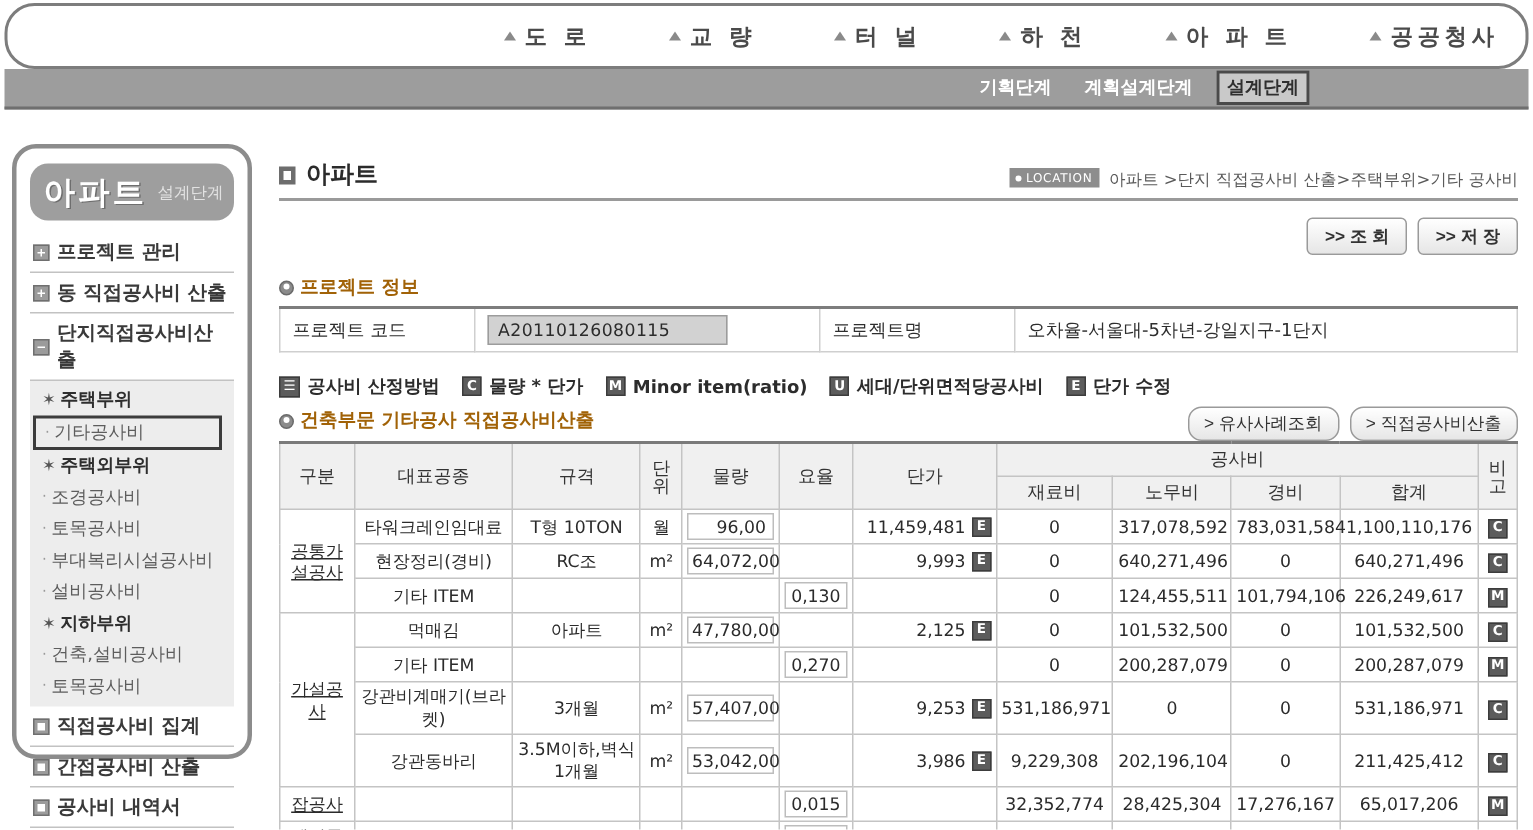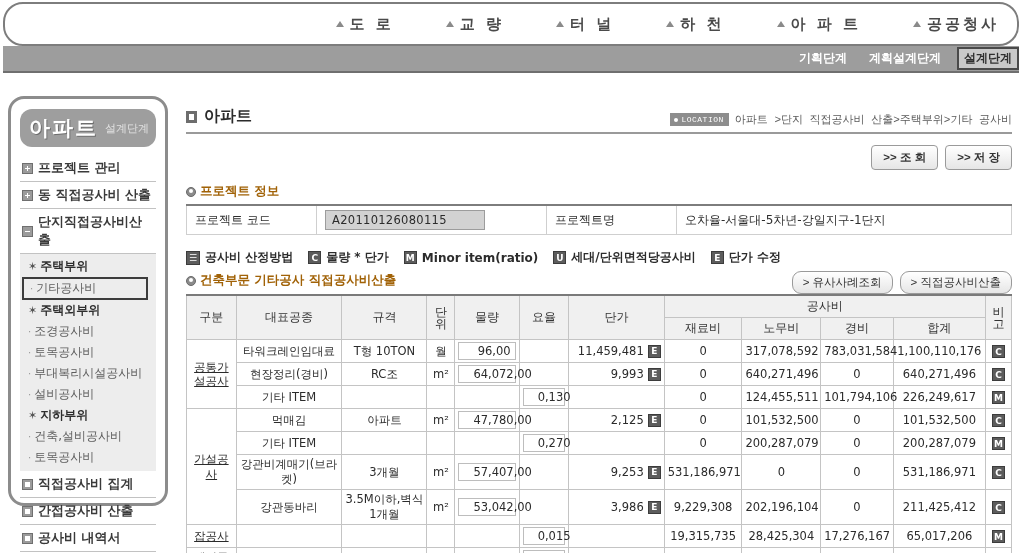--- a/index.html
+++ b/index.html
@@ -36,20 +36,21 @@
     border-bottom: 6px solid #8a8a8a;
     margin-right: 2px; flex: none;
   }
 
   
   .stagebar {
     position: absolute; left: 3px; top: 46px; width: 1016px; height: 27px;
     background: #9d9d9d;
     border-bottom: 2px solid #6f6f6f;
     display: flex; align-items: center; justify-content: flex-end;
+    padding-right: 146px;
   }
   .stage-tab {
     color: #ffffff; font-size: 12px; font-weight: bold;
     padding: 2px 6px; margin-left: 10px; cursor: pointer;
     letter-spacing: 0px;
   }
   .stage-tab.active {
     background: #c9c9c9; color: #2f2f2f;
     border: 2px solid #4a4a4a;
     padding: 1px 5px;
@@ -126,22 +127,22 @@
   }
   .sq-ico {
     width: 11px; height: 12px; background: #6d6d6d;
     position: relative; flex: none;
   }
   .sq-ico::after {
     content: ""; position: absolute; left: 3px; top: 3px;
     width: 5px; height: 6px; background: #ffffff;
   }
   .breadcrumb {
-    display: flex; align-items: center; gap: 6px;
-    font-size: 11px; color: #5a5a5a; font-family: Liberation Mono, monospace;
+    display: flex; align-items: flex-start; gap: 6px;
+    font-size: 11px; color: #5a5a5a;
   }
   .loc-badge {
     background: #8d8d8d; color: #fff; font-size: 8px;
     padding: 2px 5px 2px 4px; letter-spacing: .5px;
     display: inline-flex; align-items: center; gap: 3px;
   }
   .loc-badge .d { width: 4px; height: 4px; border-radius: 50%; background: #fff; }
 
   .btn-row { display: flex; justify-content: flex-end; gap: 7px; margin-top: 11px; }
   .gbtn {
@@ -212,21 +213,21 @@
   }
   table.grid th {
     background: #f0f0f0; font-weight: normal; color: #333;
     font-size: 12px; height: 22px;
   }
   th.vert { font-size: 12px; line-height: 1.0; width: 26px; }
   td.num { text-align: right; padding-right: 5px; }
   td.grp { font-size: 12px; line-height: 1.25; text-decoration: underline; }
   .cellbox {
     border: 1px solid #bdbdbd; background: #ffffff;
-    display: block; text-align: right; padding: 1px 4px 1px 14px;
+    display: block; text-align: right; padding: 1px 4px 1px 2px;
     font-size: 11.5px; min-height: 15px;
   }
   .unit-price { display: flex; align-items: center; justify-content: flex-end; gap: 4px; }
   td.rowh { height: 27px; }
   .bigo { width: 26px; }
 </style>
 </head>
 <body>
 
 <div id="app">
@@ -577,21 +578,21 @@
         <tr>
           <td class="grp">잡공사</td>
           <td></td>
           <td></td>
           <td></td>
           <td></td>
           <td>
               <span class="cellbox">0,015</span>
             </td>
           <td></td>
-          <td class="num">19,315,735</td>
+          <td class="num">32,352,774</td>
           <td class="num">28,425,304</td>
           <td class="num">17,276,167</td>
           <td class="num">65,017,206</td>
           <td class="bigo"><span class="badge">M</span></td>
         </tr>
         <tr>
           <td class="grp">폐기물</td>
           <td></td>
           <td></td>
           <td></td>

